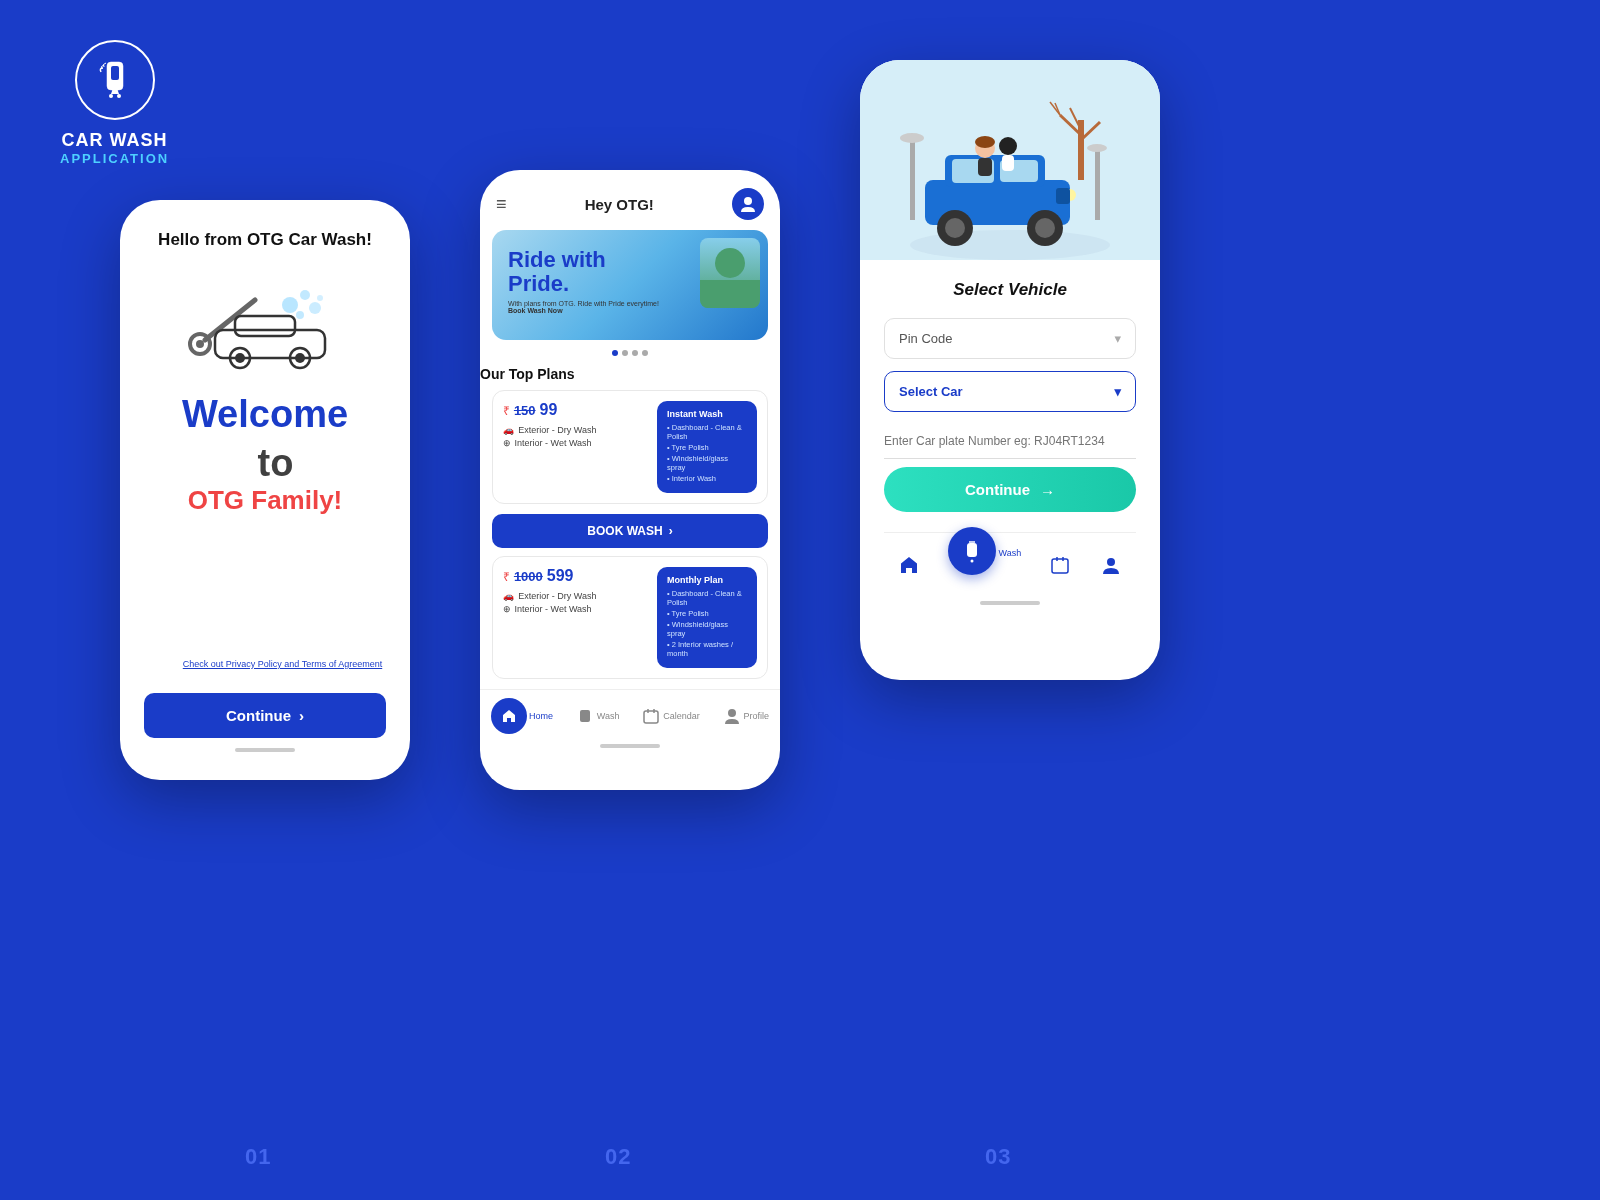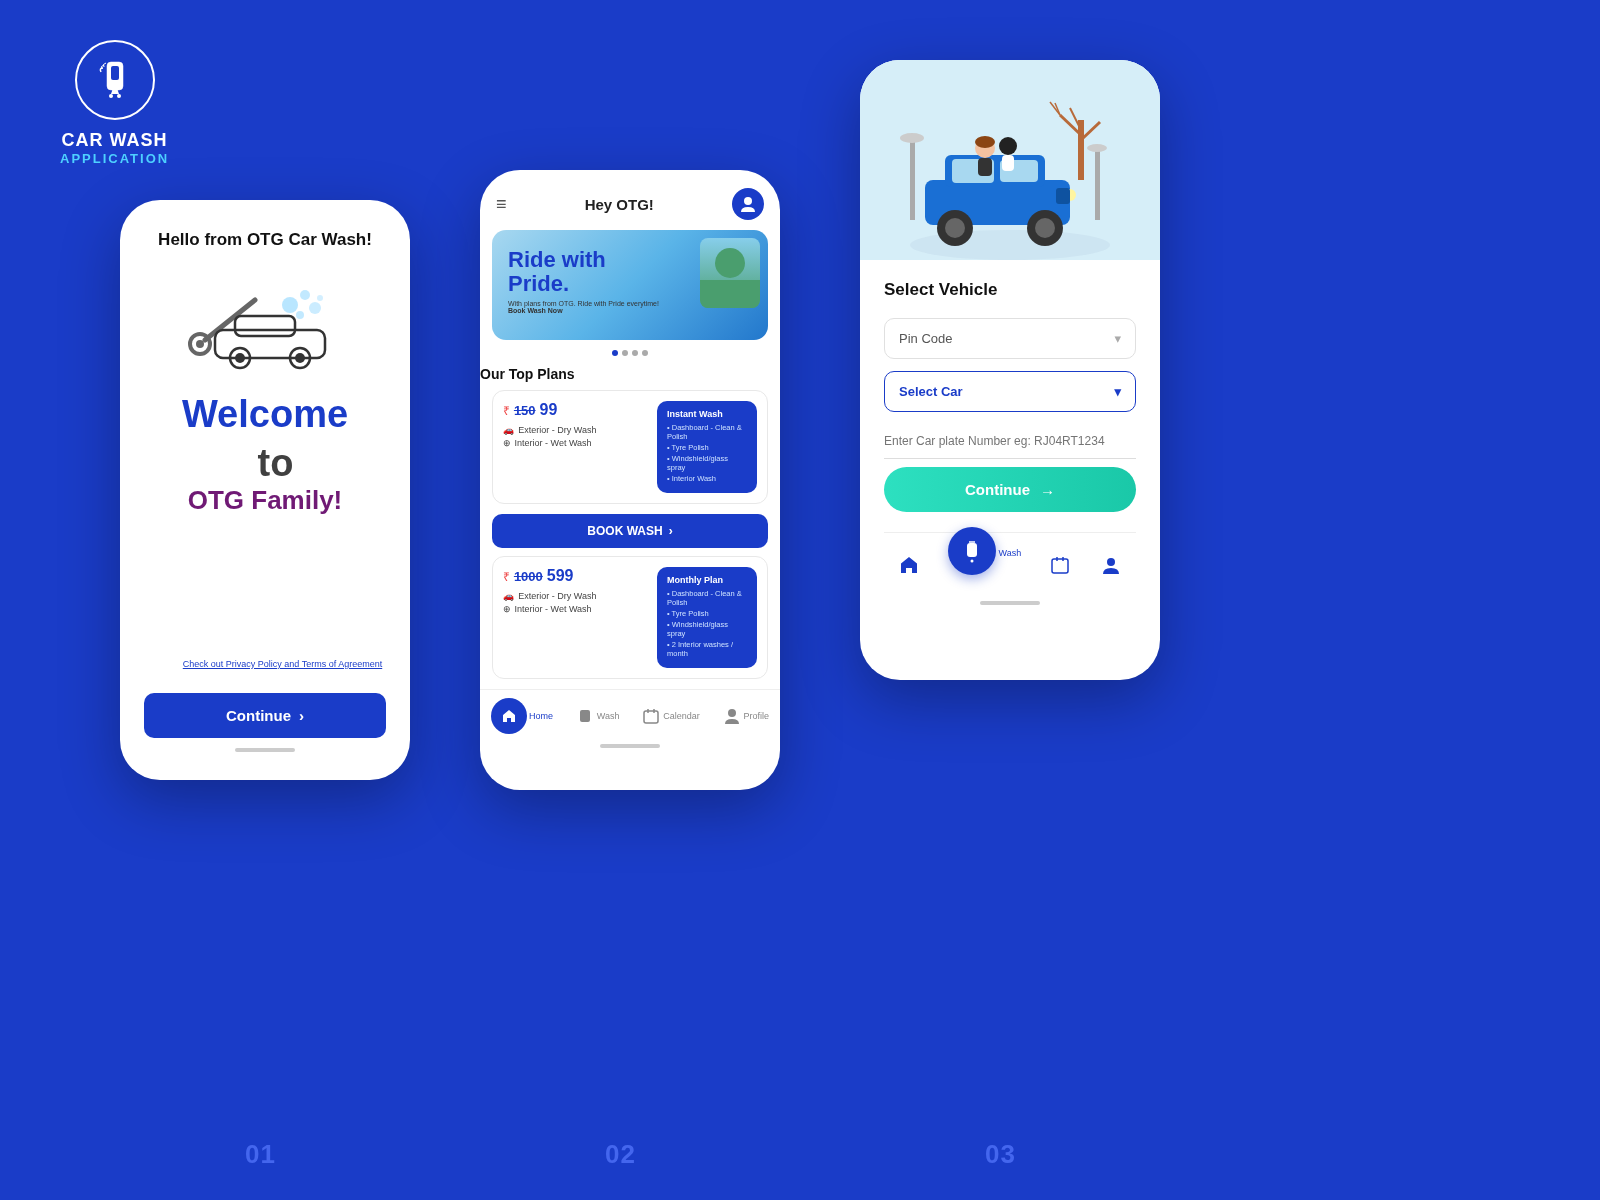--- a/index.html
+++ b/index.html
@@ -51,21 +51,21 @@
       background: white;
       border-radius: 40px;
       box-shadow: 0 20px 60px rgba(0,0,0,0.3);
       overflow: hidden;
     }
 
     
     .screen-label {
       position: absolute;
       bottom: 30px;
-      font-size: 26px;
+      font-size: 22px;
       font-weight: 700;
       color: #4466ee;
       letter-spacing: 1px;
     }
 
     
     .phone1 {
       width: 290px;
       height: 580px;
       left: 120px;
@@ -92,21 +92,21 @@
       font-size: 38px;
       font-weight: 900;
       color: #1a3cc8;
       text-align: center;
       line-height: 1.1;
       margin-bottom: 6px;
     }
     .phone1-family {
       font-size: 26px;
       font-weight: 900;
-      color: #701a75;
+      color: #ef4444;
       text-align: center;
       margin-bottom: auto;
     }
     .phone1-privacy {
       font-size: 9px;
       color: #1a3cc8;
       text-decoration: underline;
       text-align: center;
       margin-bottom: 16px;
       margin-top: 20px;
@@ -315,22 +315,23 @@
       position: relative;
       overflow: hidden;
     }
     .phone3-inner {
       padding: 20px 24px;
     }
     .select-vehicle-title {
       font-size: 17px;
       font-weight: 700;
       color: #111;
-      text-align: left;
+      text-align: center;
       margin-bottom: 18px;
+      font-style: italic;
     }
     .select-field {
       width: 100%;
       border: 1px solid #e0e0e0;
       border-radius: 10px;
       padding: 12px 14px;
       font-size: 13px;
       color: #555;
       margin-bottom: 12px;
       display: flex;

